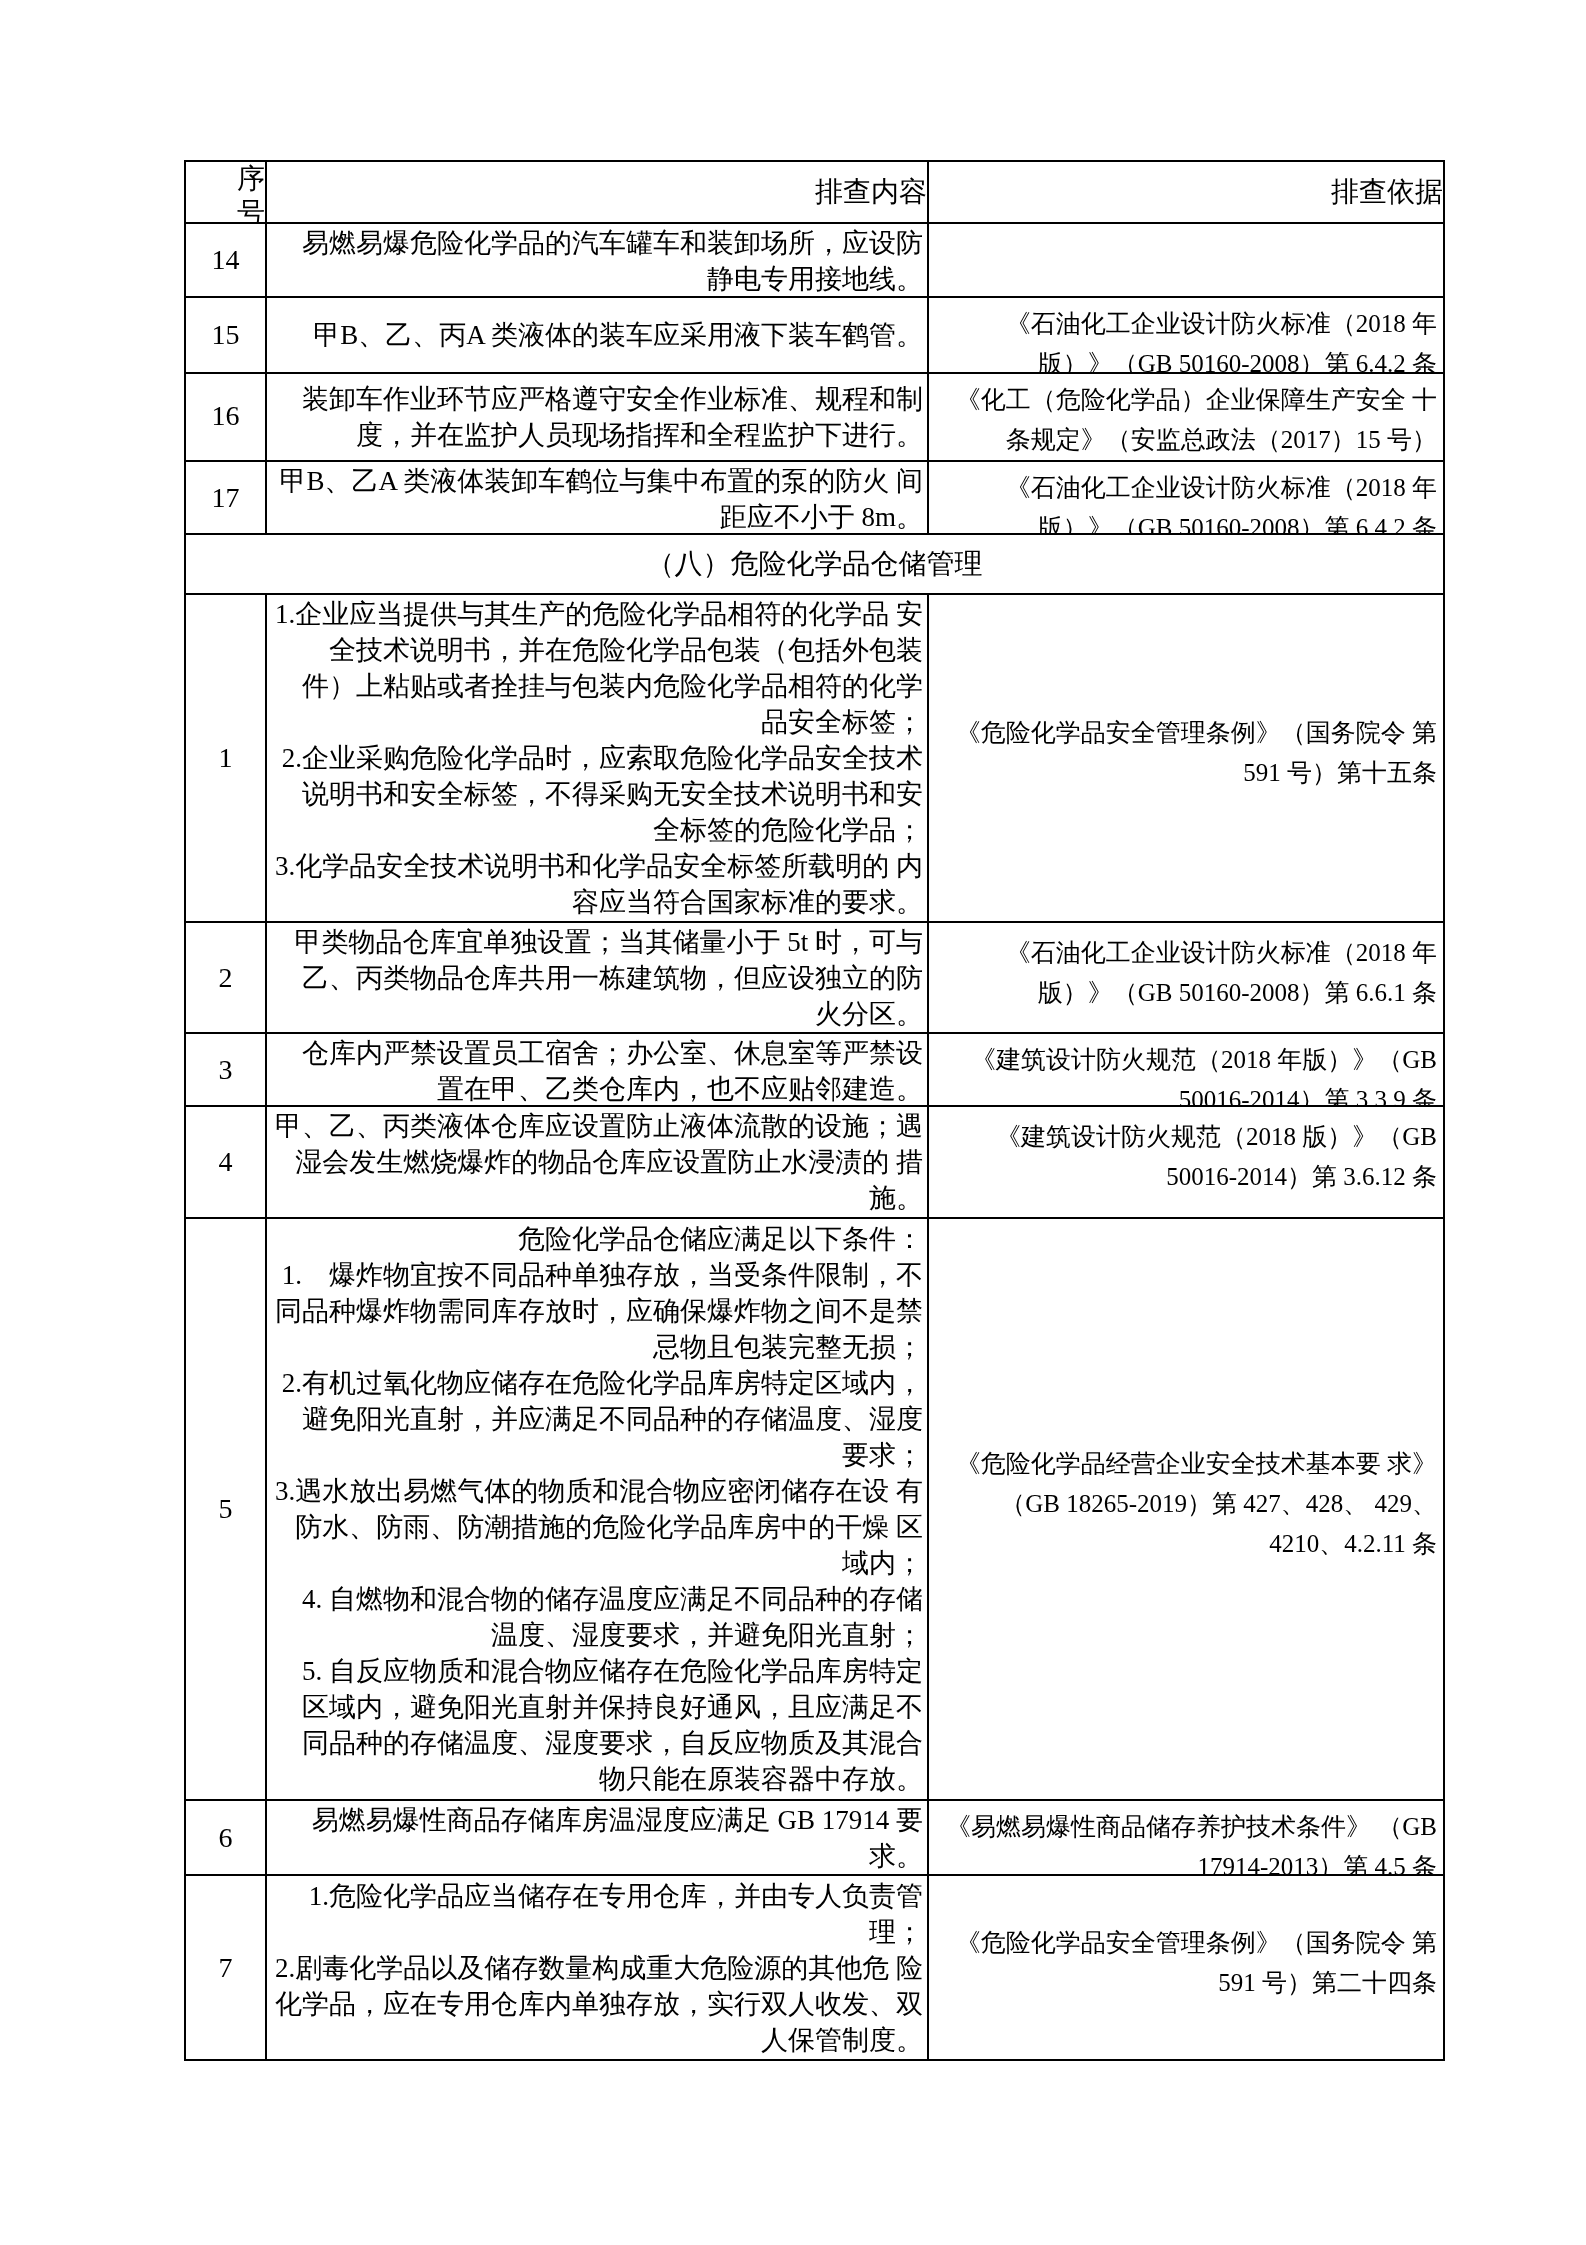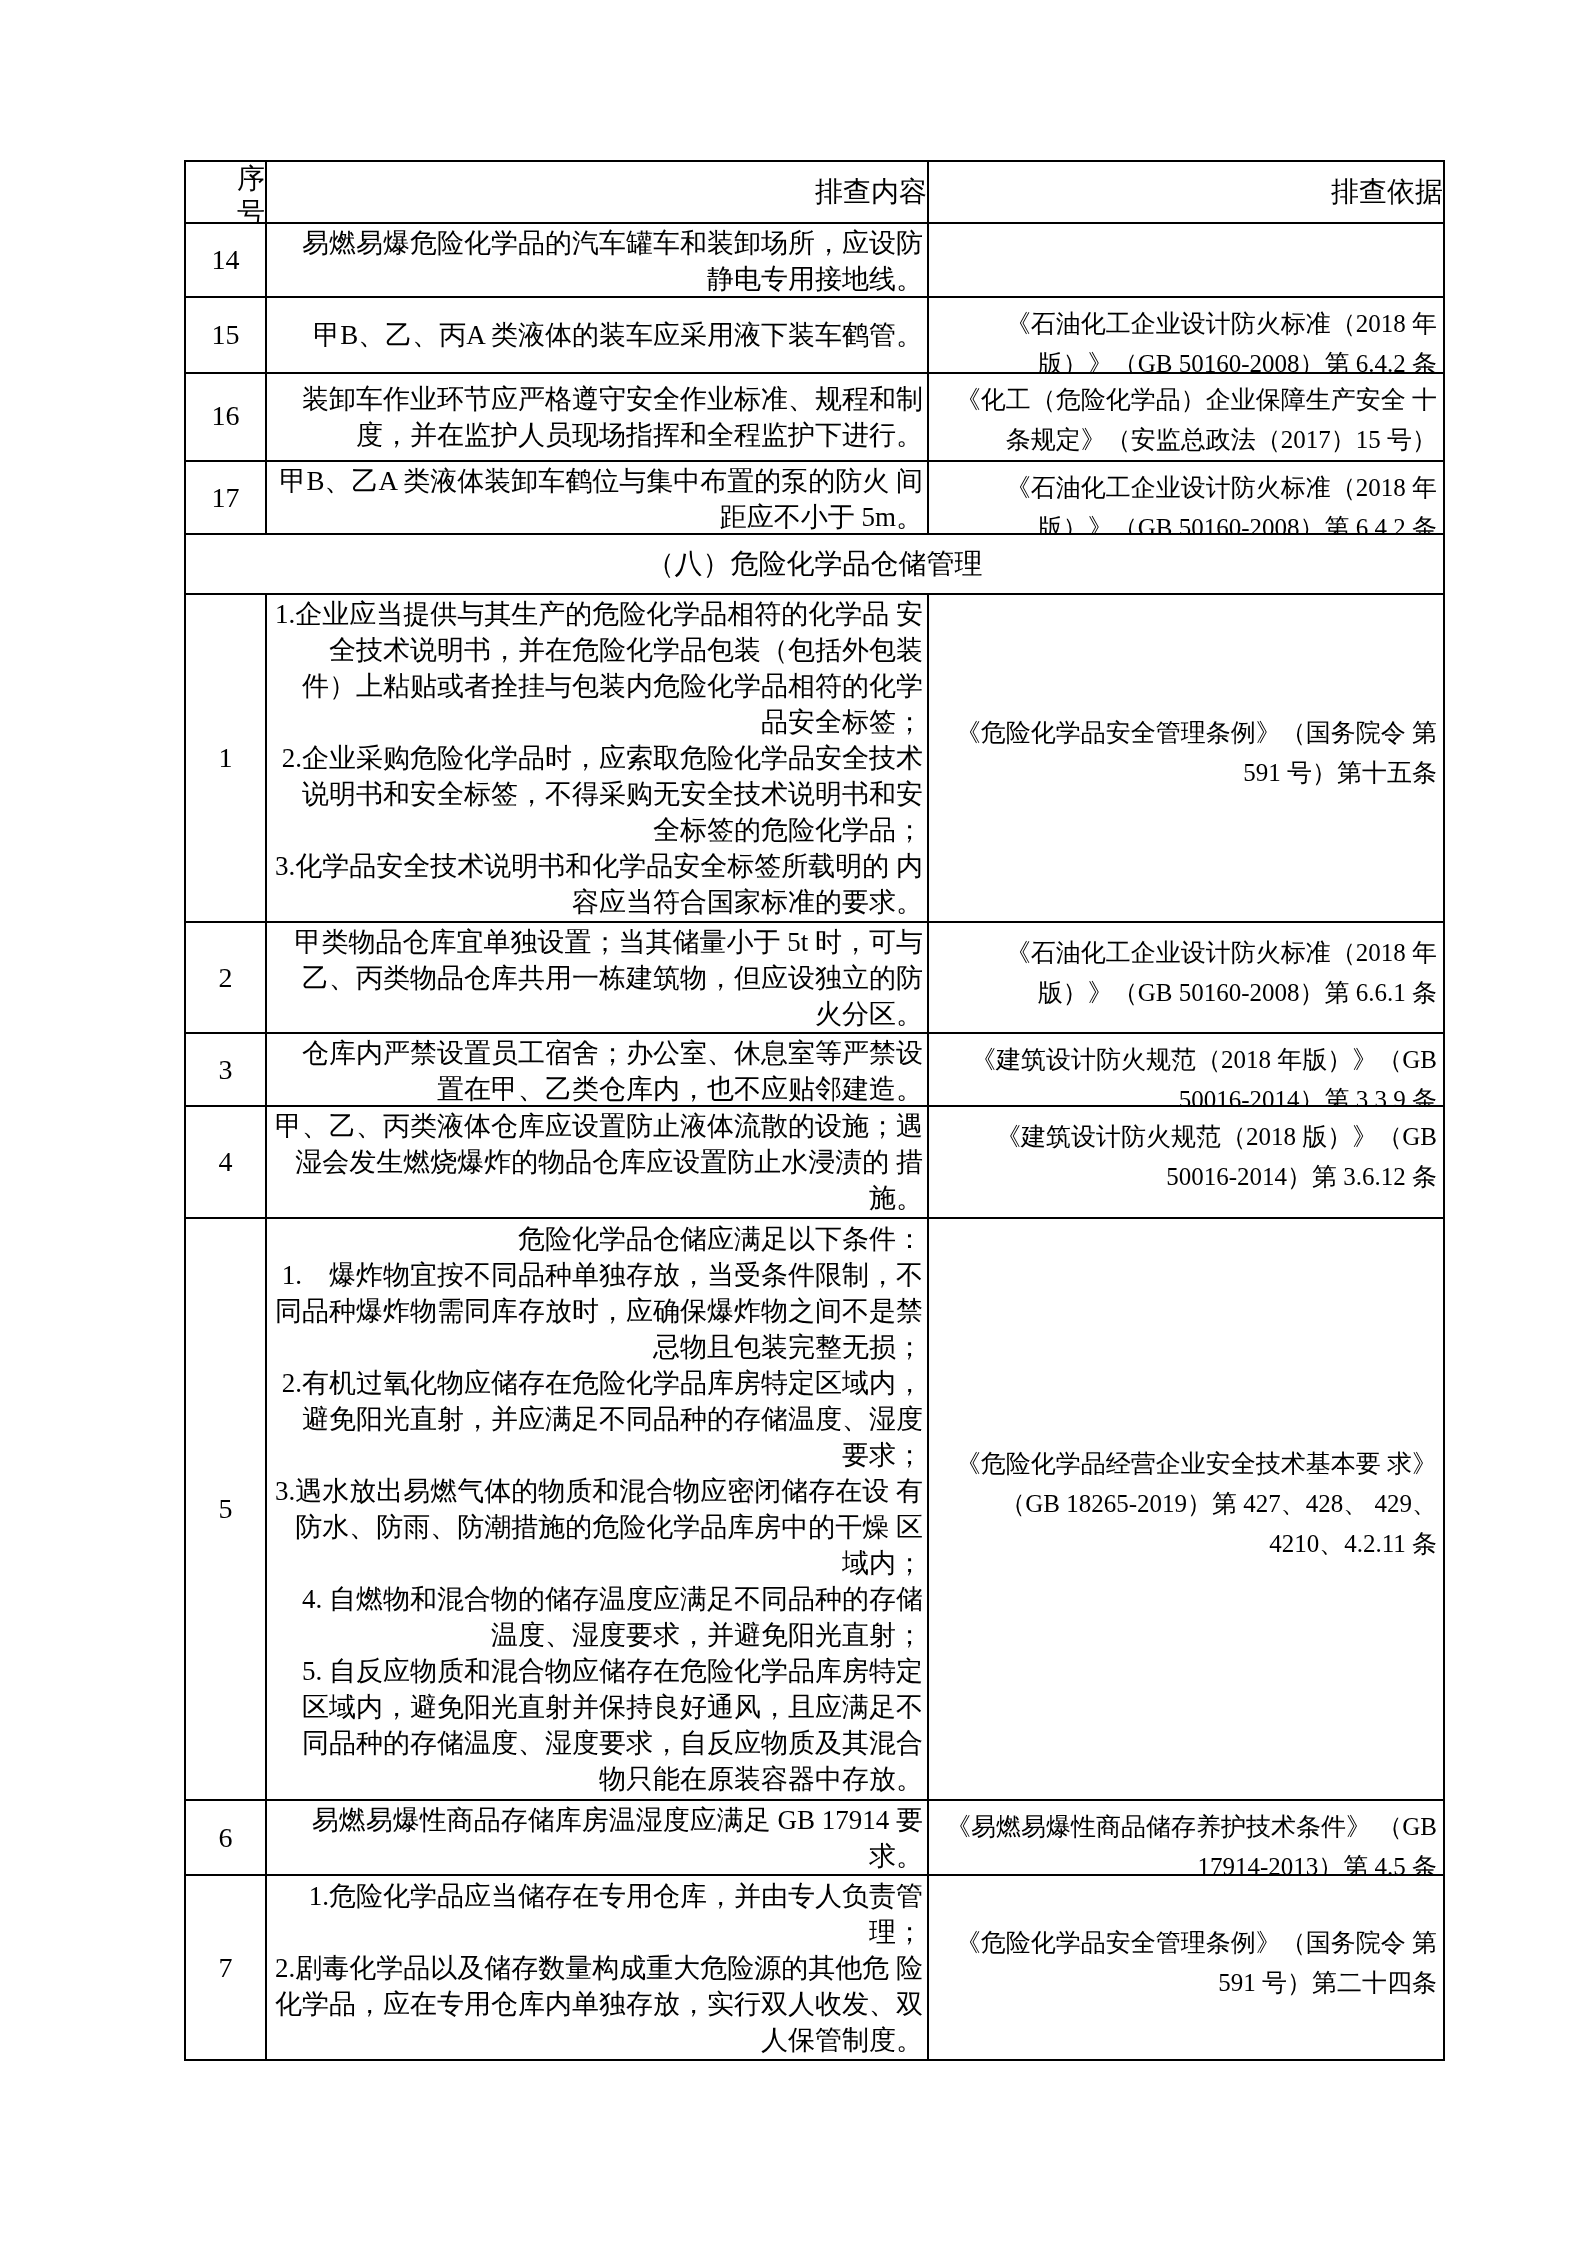--- a/index.html
+++ b/index.html
@@ -132,21 +132,21 @@
 
   <tr>
     <td class="num-cell">
       <div class="cell" style="height:71px">
             <div class="inner">17</div>
           </div>
     </td>
     <td class="content-cell">
       <div class="cell" style="height:71px">
             <div class="inner">
-        <p class="para">甲B、乙A 类液体装卸车鹤位与集中布置的泵的防火 间距应不小于 5m。</p>
+        <p class="para">甲B、乙A 类液体装卸车鹤位与集中布置的泵的防火 间距应不小于 8m。</p>
       </div>
           </div>
     </td>
     <td class="basis-cell">
       <div class="cell" style="height:71px">
             <div class="inner">
         <p class="para">《石油化工企业设计防火标准（2018 年版）》（GB 50160-2008）第 6.4.2 条</p>
       </div>
           </div>
     </td>

